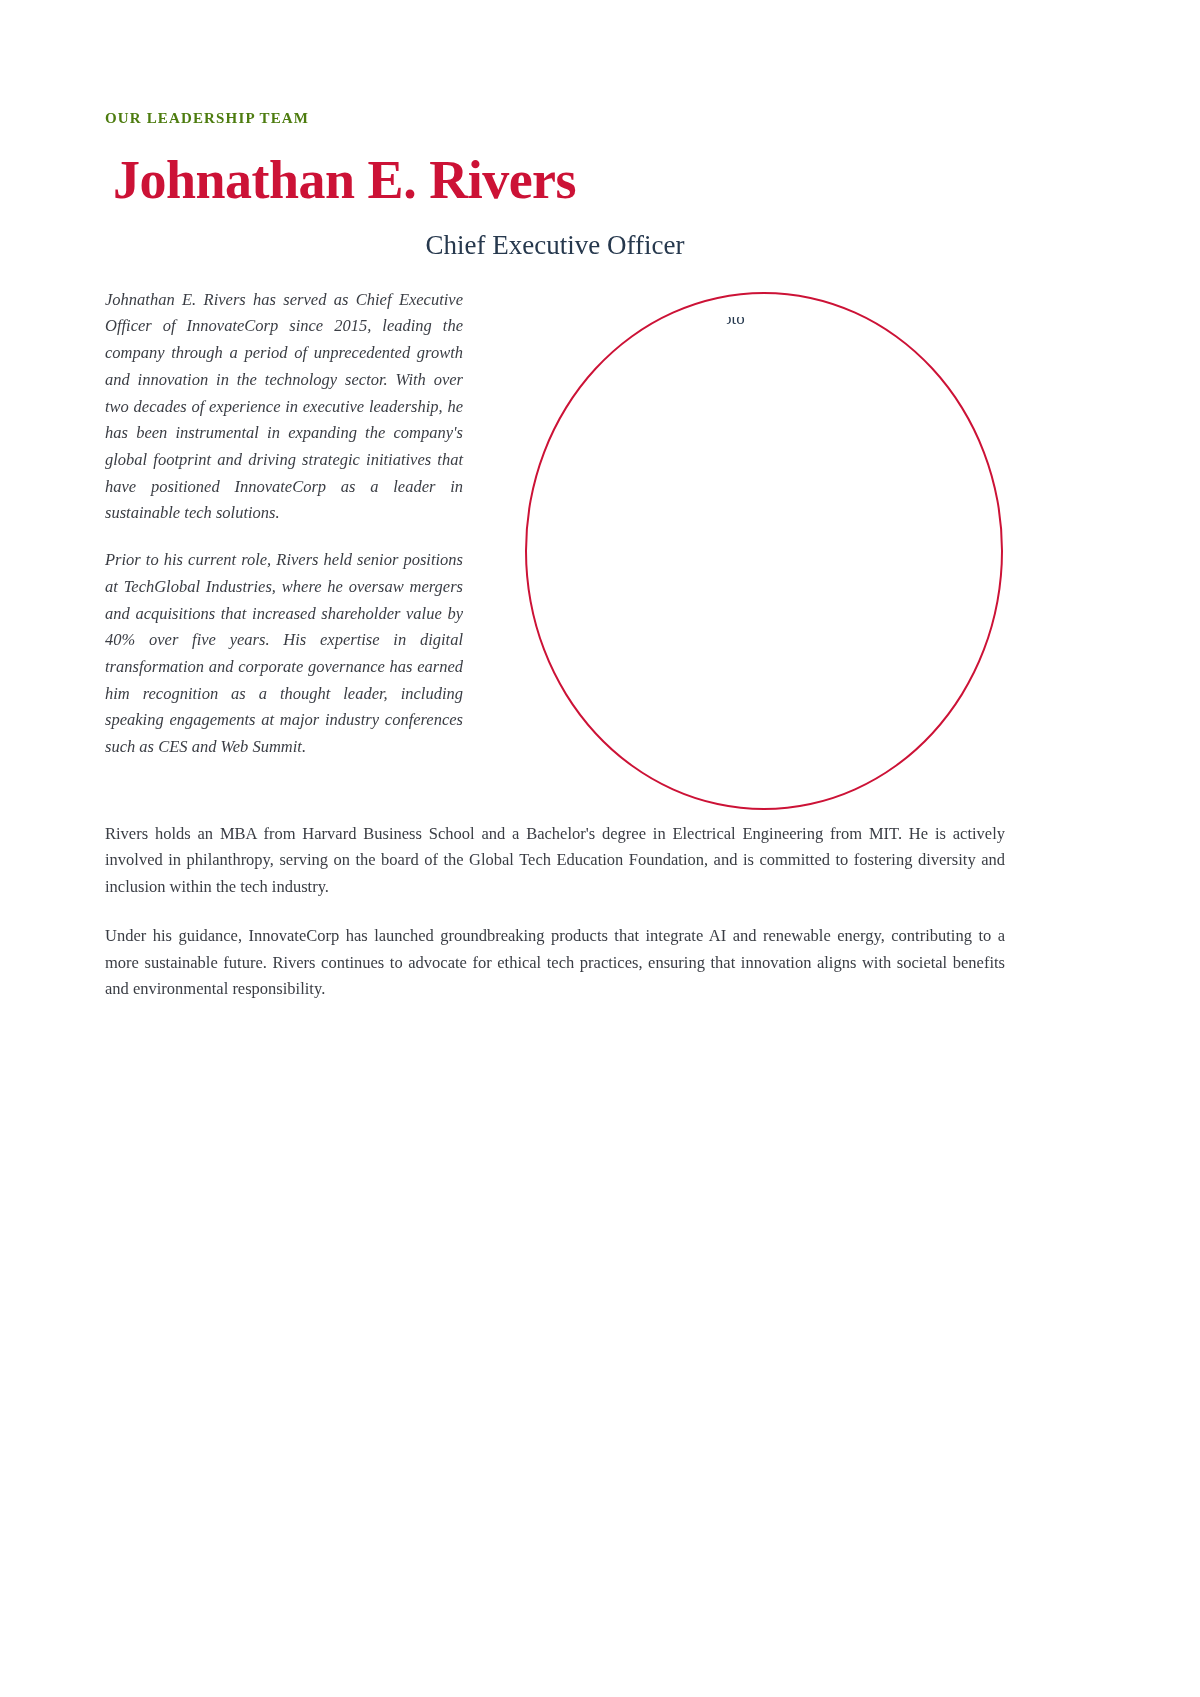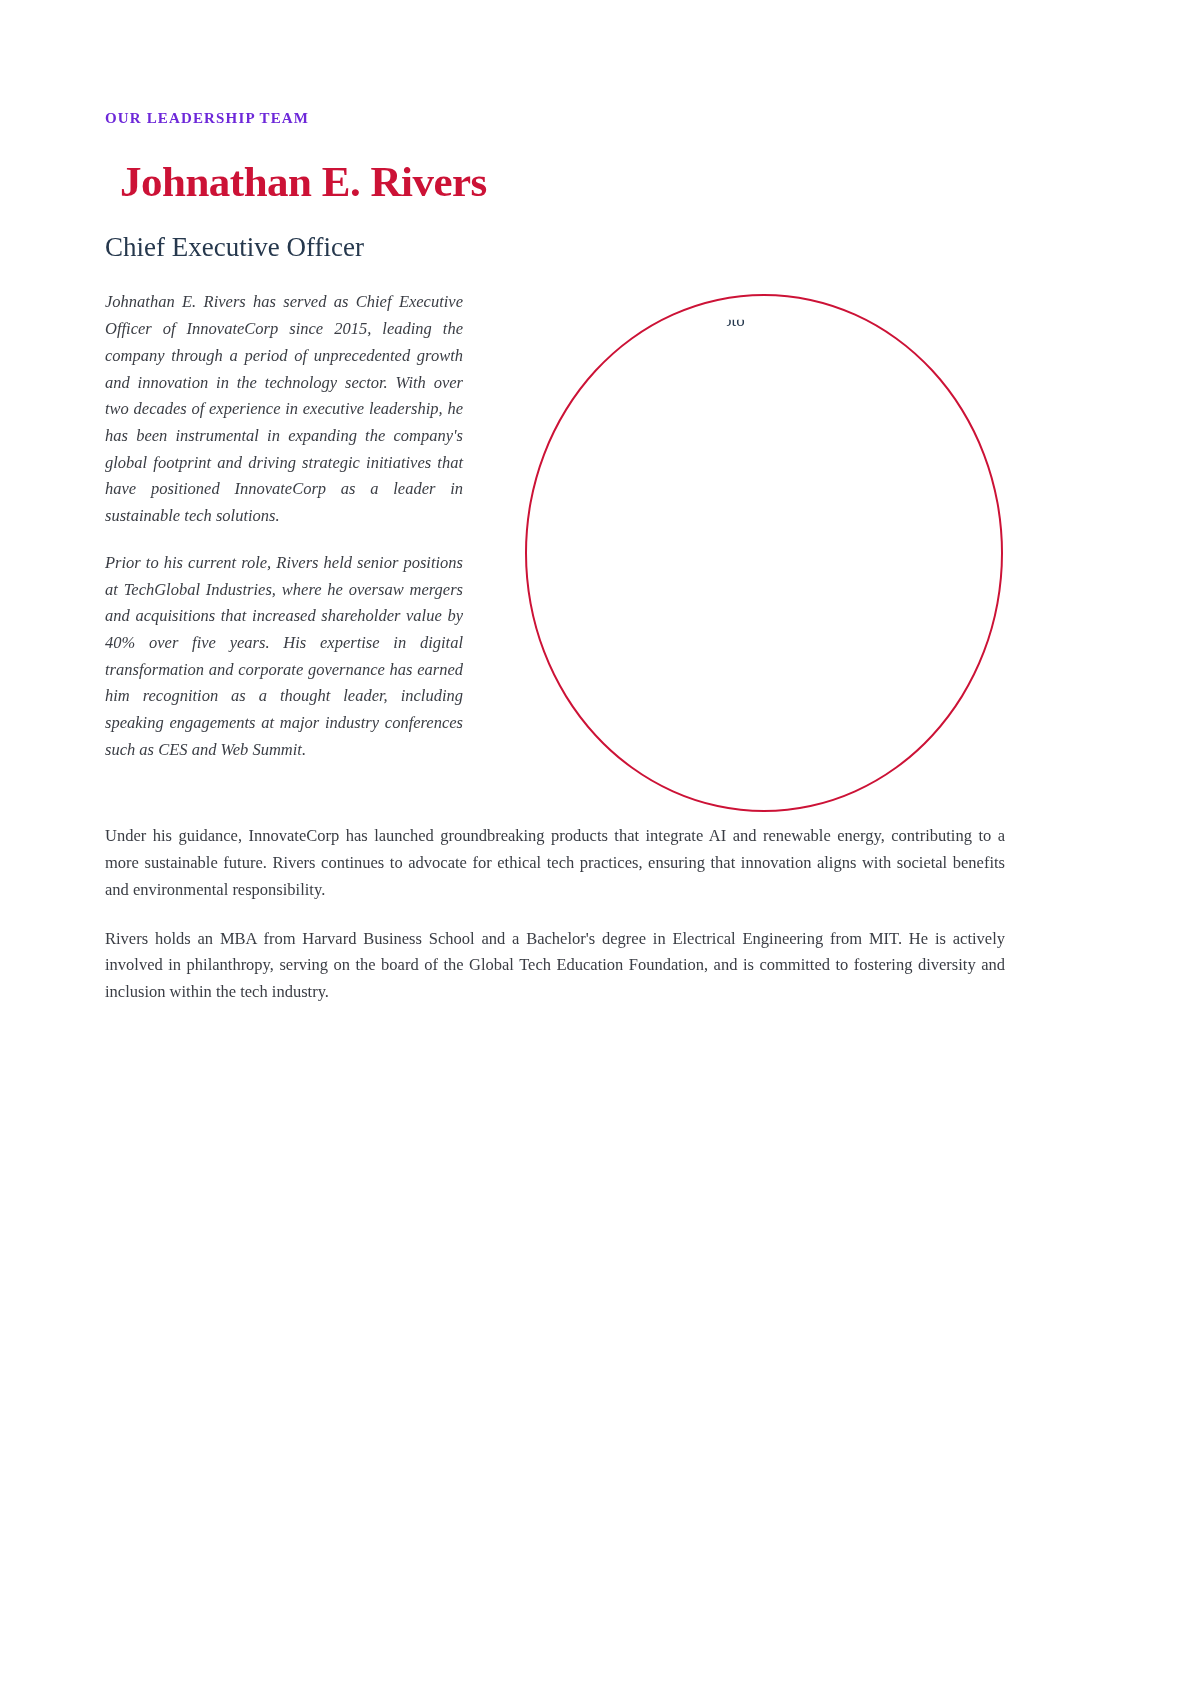--- a/index.html
+++ b/index.html
@@ -33,44 +33,45 @@
   }
 
   
   .eyebrow {
     margin: 0;
     padding-top: 110px;
     font-family: "Liberation Serif", "DejaVu Serif", serif;
     font-size: 15px;
     font-weight: bold;
     letter-spacing: 1.15px;
-    color: #6d28d9;
+    color: #4d7c0f;
     line-height: 1.1;
     text-transform: uppercase;
   }
 
   .name-title {
-    margin: 15px;
+    margin: 8px;
     padding-top: 18px;
     font-family: "Liberation Serif", "DejaVu Serif", serif;
-    font-size: 43px;
+    font-size: 54px;
     font-weight: bold;
     color: #cc1236;
     line-height: 1.02;
     letter-spacing: -0.5px;
   }
 
   .role-title {
     margin: 0;
     padding-top: 14px;
     font-family: "Liberation Serif", "DejaVu Serif", serif;
     font-size: 27px;
     font-weight: normal;
     color: #26384d;
     line-height: 1.15;
+    text-align: center;
   }
 
   
   .split {
     position: relative;
     margin-top: 26px;
     width: 900px;
     min-height: 510px;
   }
 
@@ -162,18 +163,18 @@
       </div>
 
       <div class="bio-column">
         <p>Johnathan E. Rivers has served as Chief Executive Officer of InnovateCorp since 2015, leading the company through a period of unprecedented growth and innovation in the technology sector. With over two decades of experience in executive leadership, he has been instrumental in expanding the company's global footprint and driving strategic initiatives that have positioned InnovateCorp as a leader in sustainable tech solutions.</p>
         <p>Prior to his current role, Rivers held senior positions at TechGlobal Industries, where he oversaw mergers and acquisitions that increased shareholder value by 40% over five years. His expertise in digital transformation and corporate governance has earned him recognition as a thought leader, including speaking engagements at major industry conferences such as CES and Web Summit.</p>
       </div>
 
     </div>
 
     <div class="wide-block">
+      <p>Rivers holds an MBA from Harvard Business School and a Bachelor's degree in Electrical Engineering from MIT. He is actively involved in philanthropy, serving on the board of the Global Tech Education Foundation, and is committed to fostering diversity and inclusion within the tech industry.</p>
       <p>Under his guidance, InnovateCorp has launched groundbreaking products that integrate AI and renewable energy, contributing to a more sustainable future. Rivers continues to advocate for ethical tech practices, ensuring that innovation aligns with societal benefits and environmental responsibility.</p>
-      <p>Rivers holds an MBA from Harvard Business School and a Bachelor's degree in Electrical Engineering from MIT. He is actively involved in philanthropy, serving on the board of the Global Tech Education Foundation, and is committed to fostering diversity and inclusion within the tech industry.</p>
     </div>
 
   </div>
 </div>
 
 </body></html>

